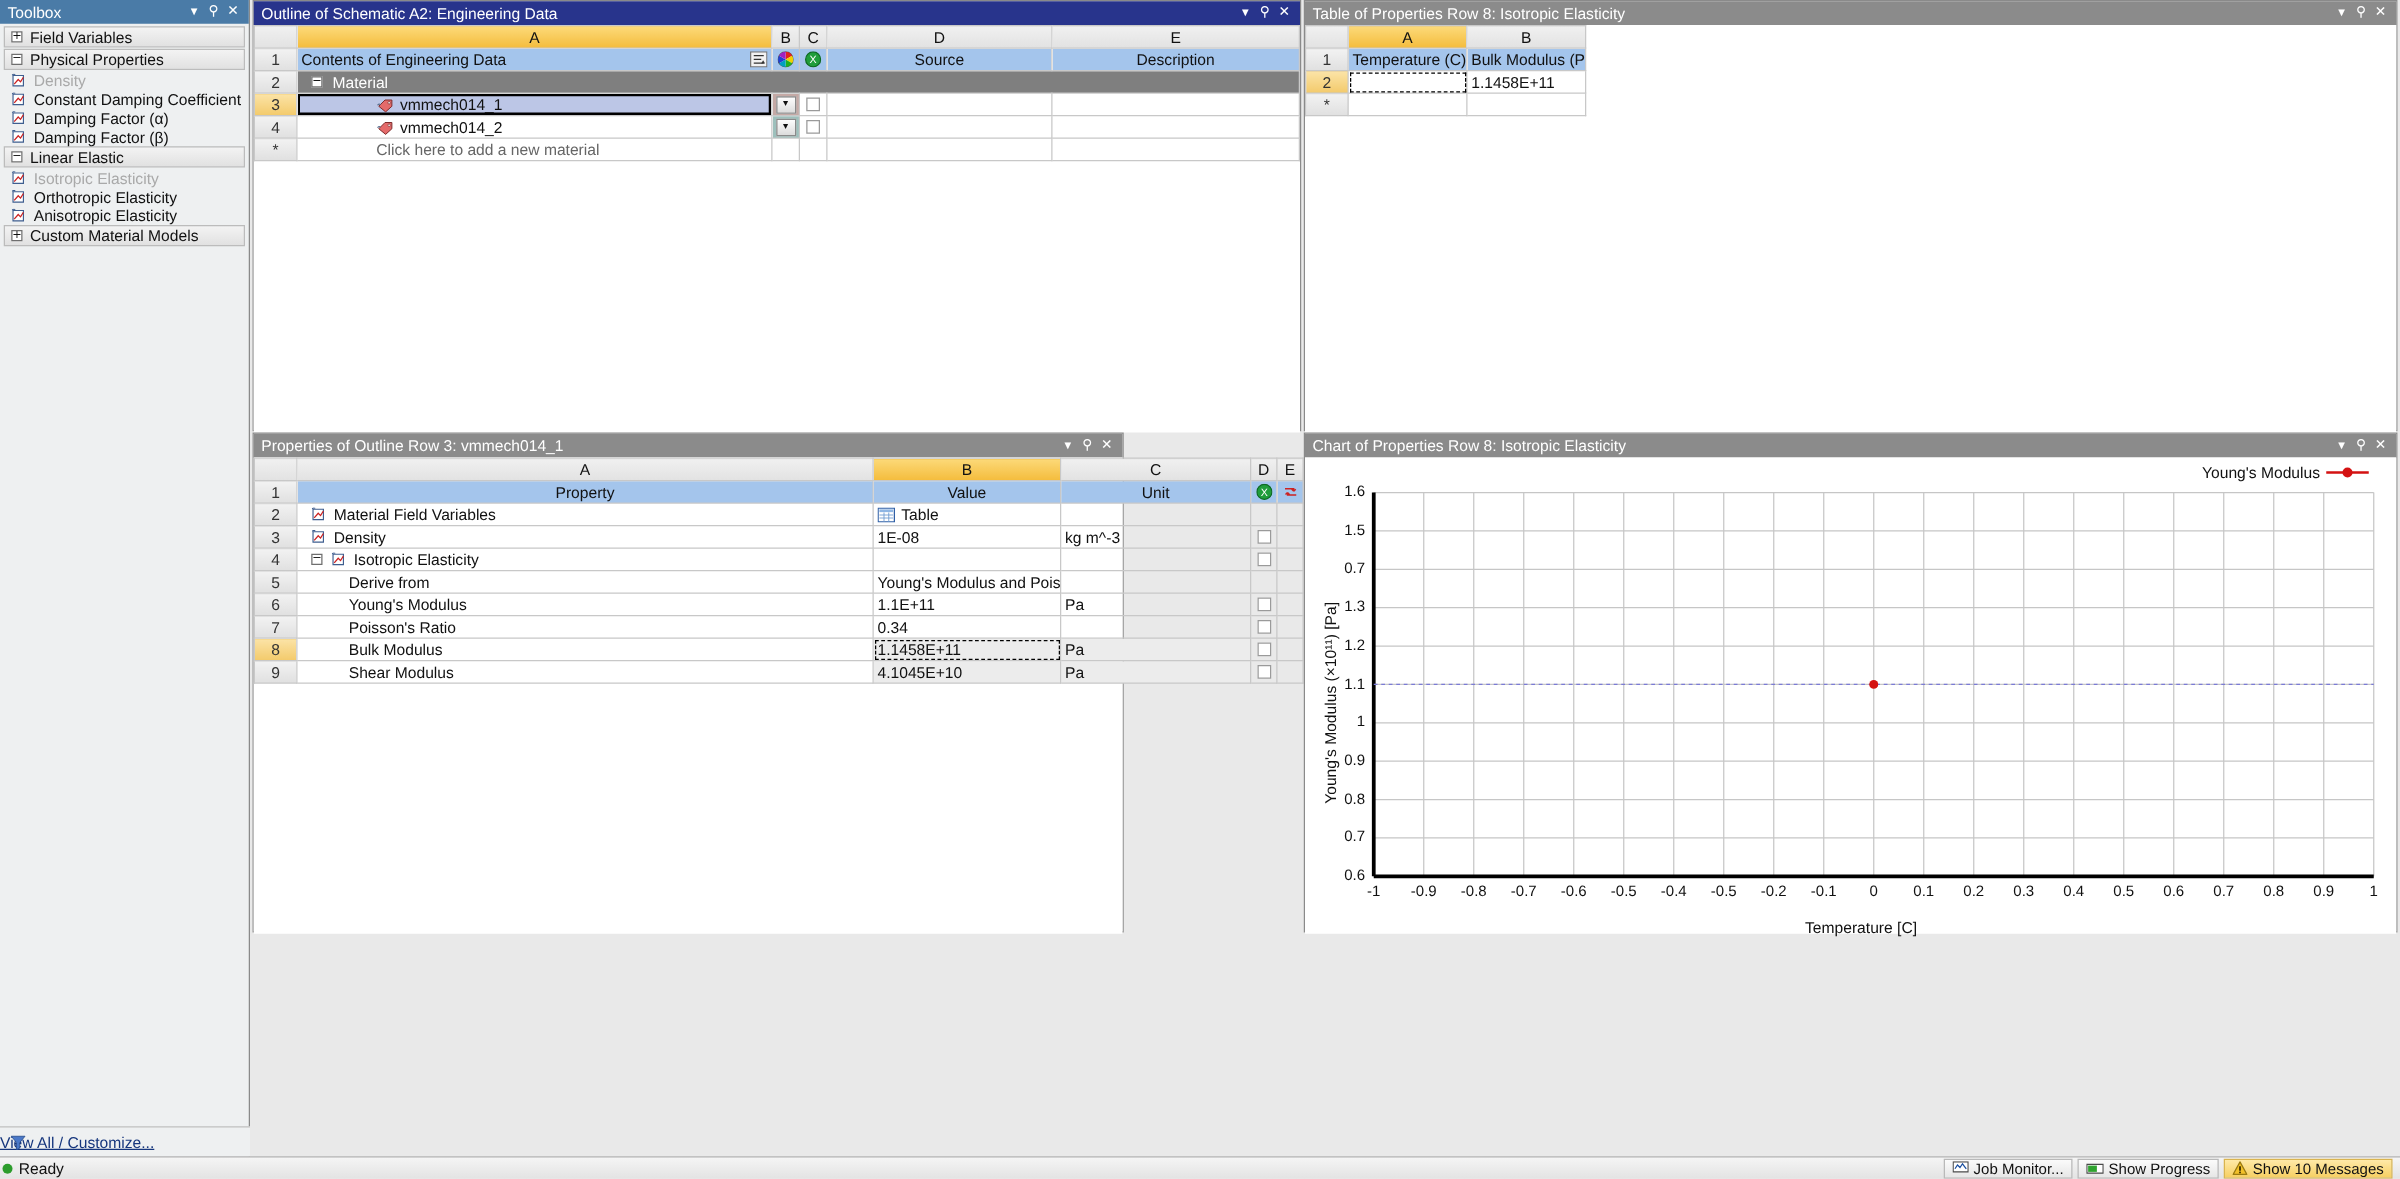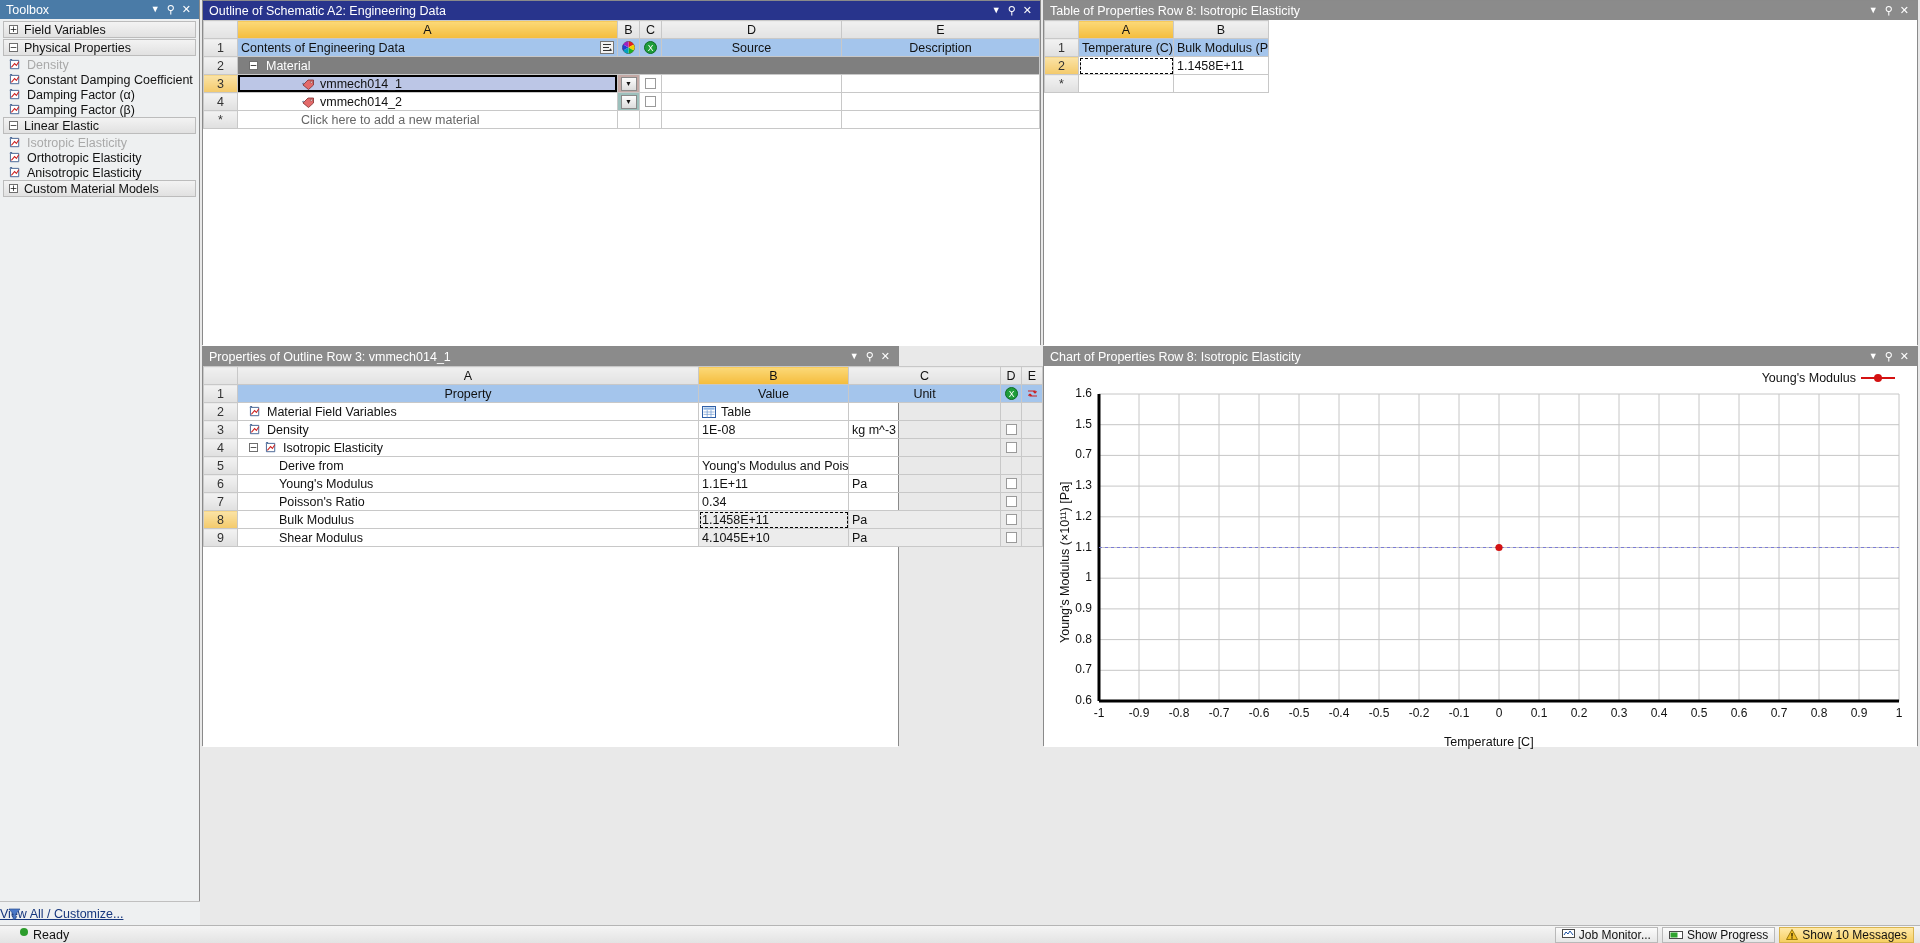--- a/index.html
+++ b/index.html
@@ -102,21 +102,21 @@
   .dotted-cell { outline: 1px dashed #000; outline-offset: -2px; }
   .greycell { background: #ececec; }
 
   
   #statusbar {
     position: absolute; left: 0; bottom: 0; width: 1920px; height: 18px;
     background: linear-gradient(to bottom,#f5f5f5,#e3e3e3);
     border-top: 1px solid #b5b5b5; display: flex; align-items: center;
     font-size: 12.5px;
   }
-  #statusbar .left { display: flex; align-items: flex-start; padding-left: 20px; flex: 1; }
+  #statusbar .left { display: flex; align-items: center; padding-left: 2px; flex: 1; }
   #statusbar .right { display: flex; align-items: center; gap: 4px; padding-right: 6px; }
   .sb-btn {
     display: flex; align-items: center; gap: 4px; height: 16px;
     border: 1px solid #b9b9b9; background: linear-gradient(to bottom,#fbfbfb,#e6e6e6);
     padding: 0 6px; font-size: 12px; cursor: pointer;
   }
   .sb-btn.warn { background: linear-gradient(to bottom,#ffe9a8,#f6cf62); border-color:#d9b44f; }
   .led { width: 8px; height: 8px; border-radius: 50%; background: #2c9c2c; margin-right: 5px; }
 
   

